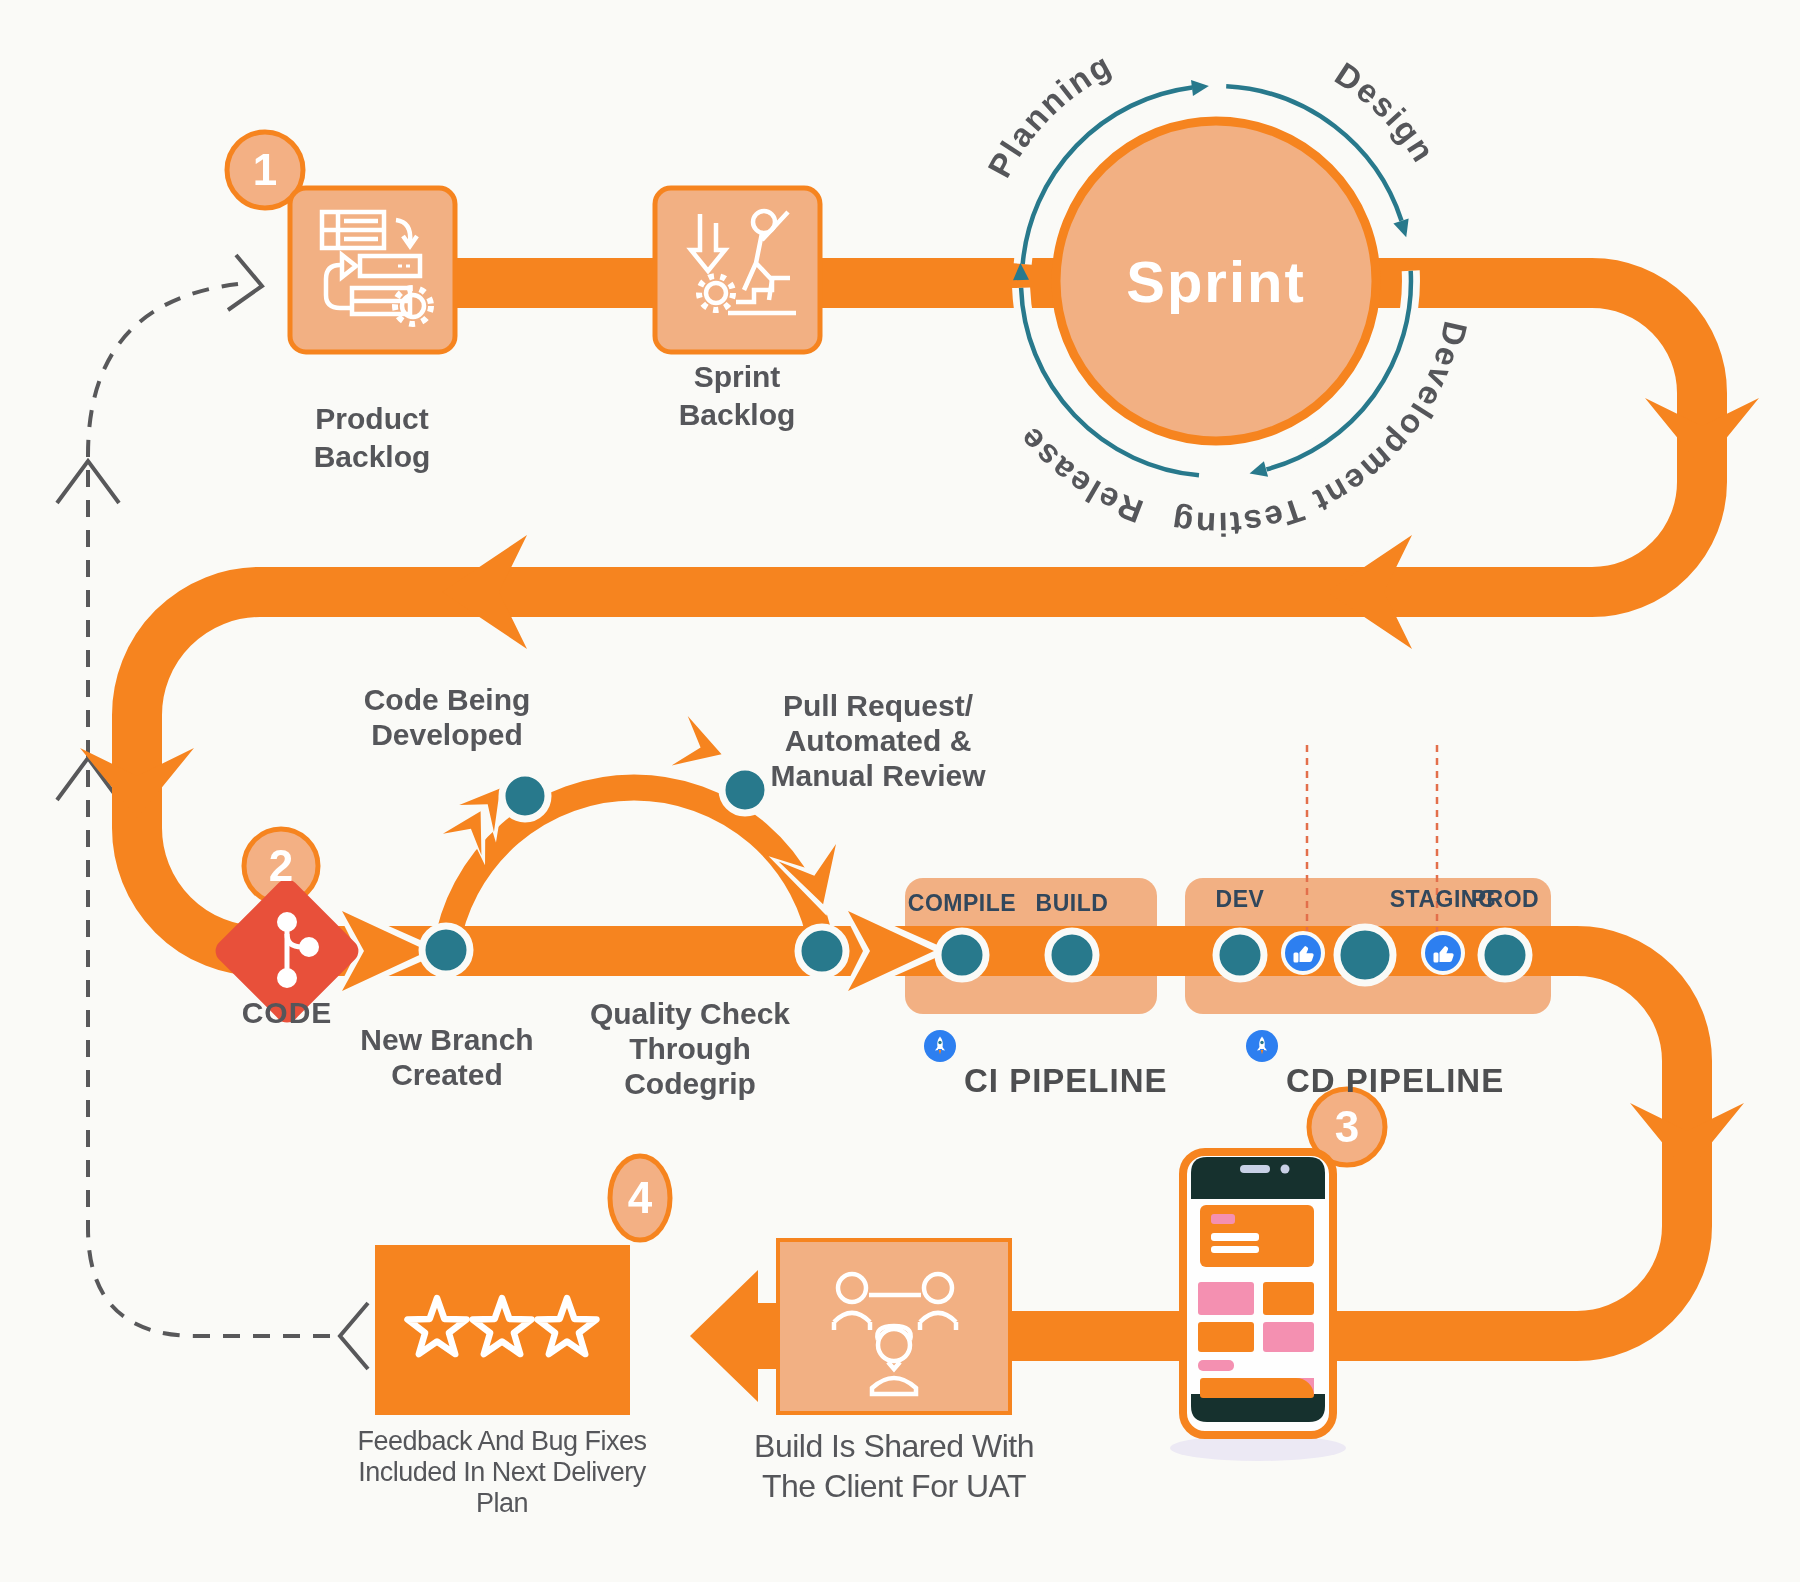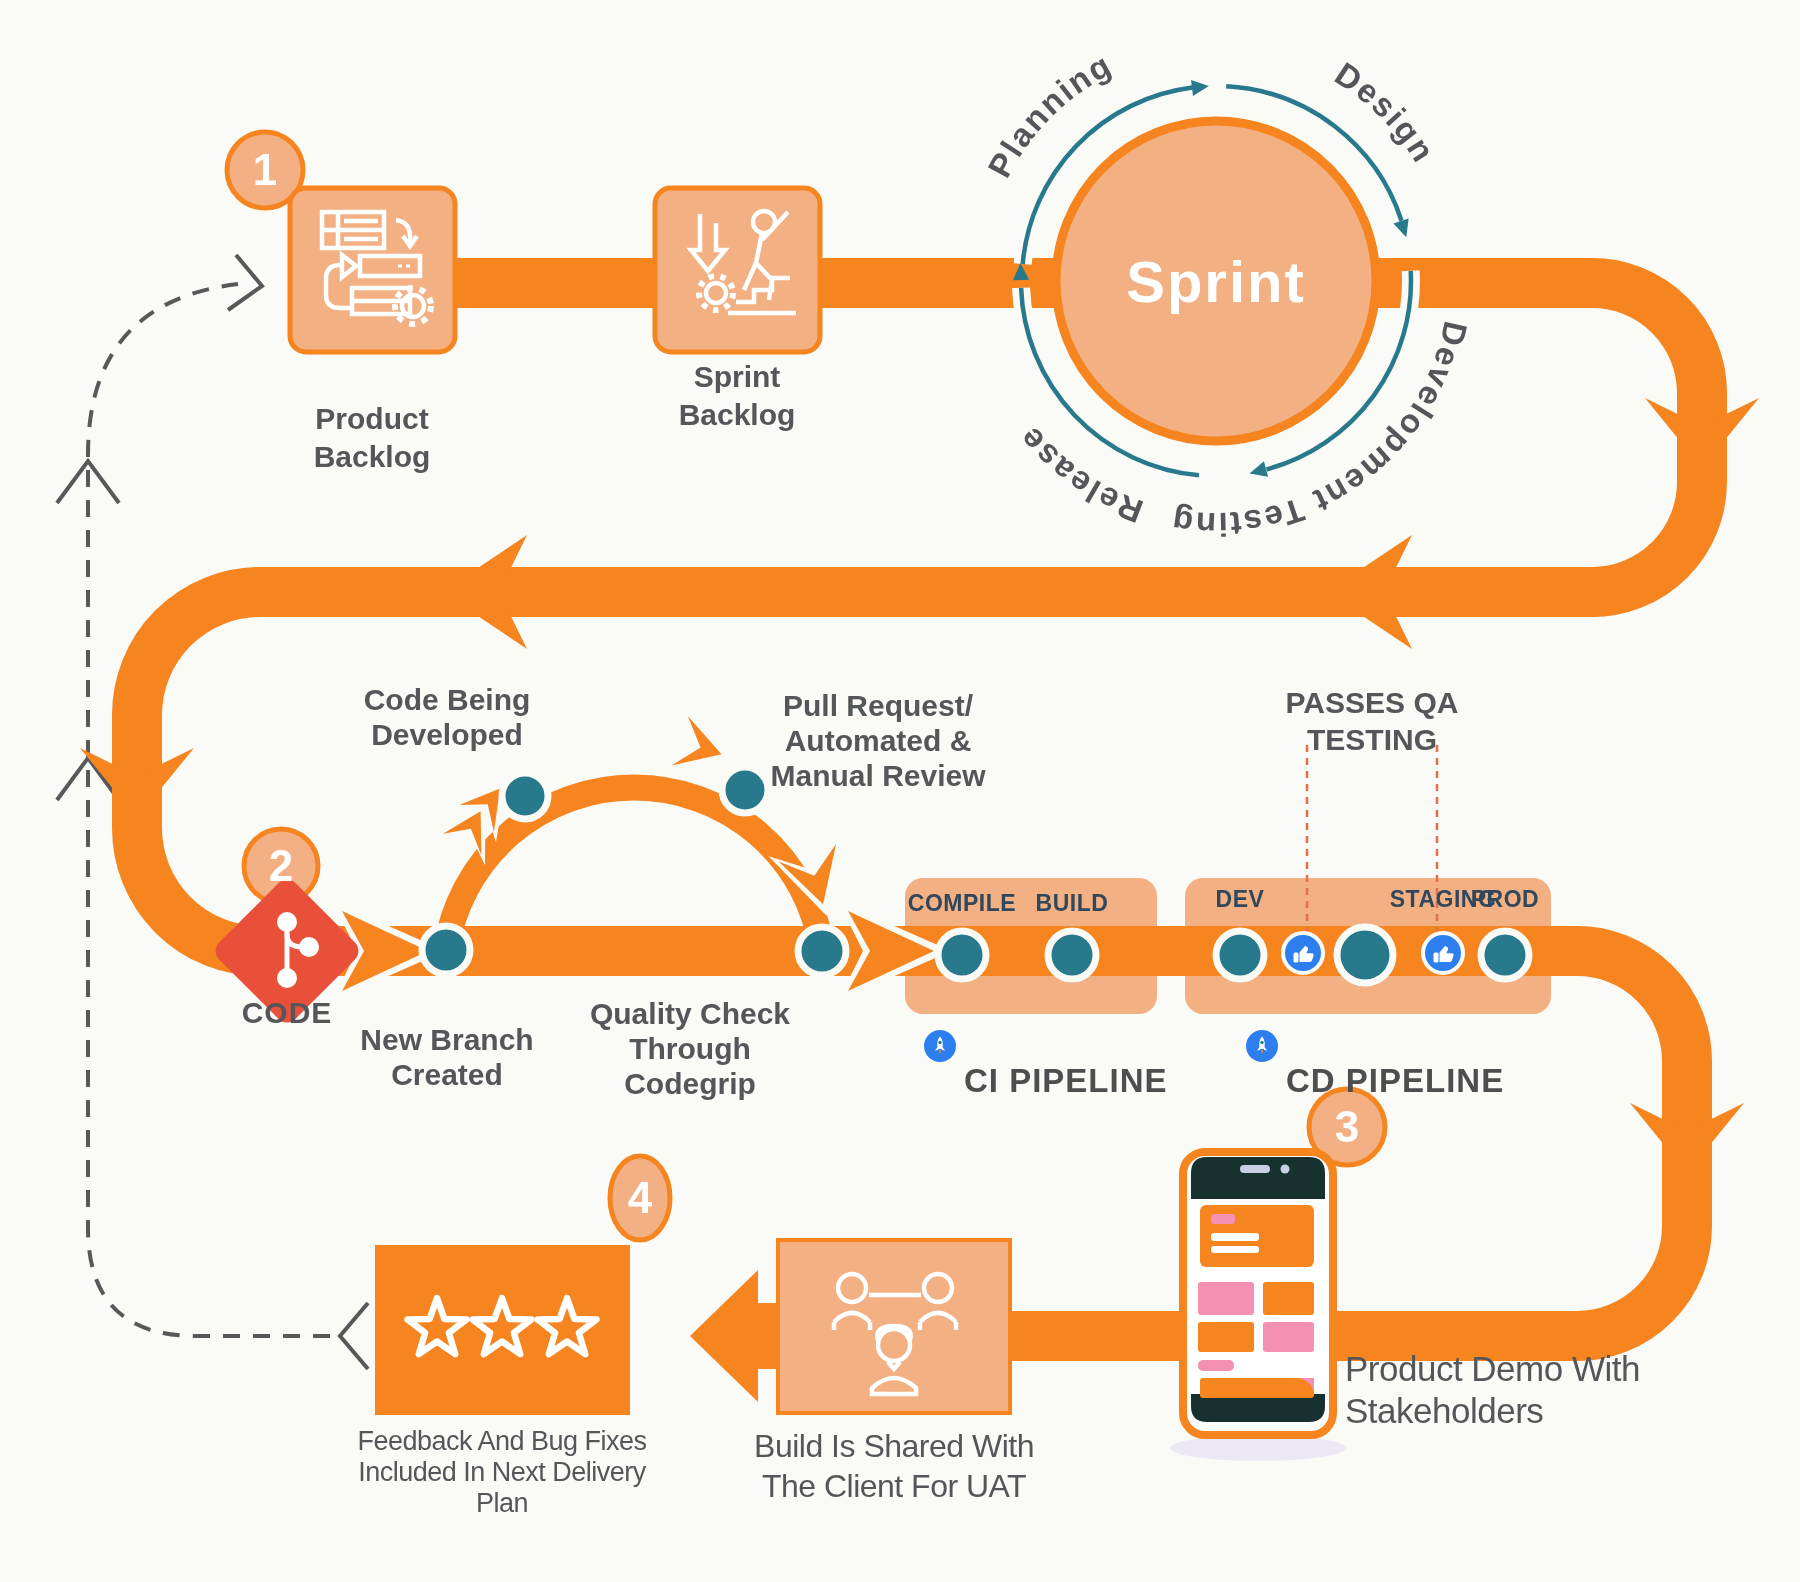--- a/index.html
+++ b/index.html
@@ -288,32 +288,24 @@
   <span>Codegrip</span>
 </div>
 <div class="lbl code-cap" style="left:287px;top:996px;">CODE</div>
 
 <div class="lbl stage-lbl" style="left:962px;top:890px;">COMPILE</div>
 <div class="lbl stage-lbl" style="left:1072px;top:890px;">BUILD</div>
 <div class="lbl stage-lbl" style="left:1240px;top:886px;">DEV</div>
 <div class="lbl stage-lbl" style="left:1443px;top:886px;">STAGING</div>
 <div class="lbl stage-lbl" style="left:1505px;top:886px;">PROD</div>
 
-<div class="lbl qa" style="left:1372px;top:684px;">
-  <span>PASSES QA</span>
-  <span>TESTING</span>
-</div>
 
 <div class="pipe-cap" style="left:964px;top:1028px;">CI PIPELINE</div>
 <div class="pipe-cap" style="left:1286px;top:1028px;">CD PIPELINE</div>
 
-<div class="lbl bottom-lbl" style="left:1345px;top:1348px;transform:none;text-align:left;font-size:35px;line-height:42px;">
-  <span>Product Demo With</span>
-  <span>Stakeholders</span>
-</div>
 <div class="lbl bottom-lbl" style="left:894px;top:1426px;font-size:32px;line-height:40px;">
   <span>Build Is Shared With</span>
   <span>The Client For UAT</span>
 </div>
 <div class="lbl bottom-lbl" style="left:502px;top:1426px;font-size:27px;line-height:31px;">
   <span>Feedback And Bug Fixes</span>
   <span>Included In Next Delivery</span>
   <span>Plan</span>
 </div>
 

